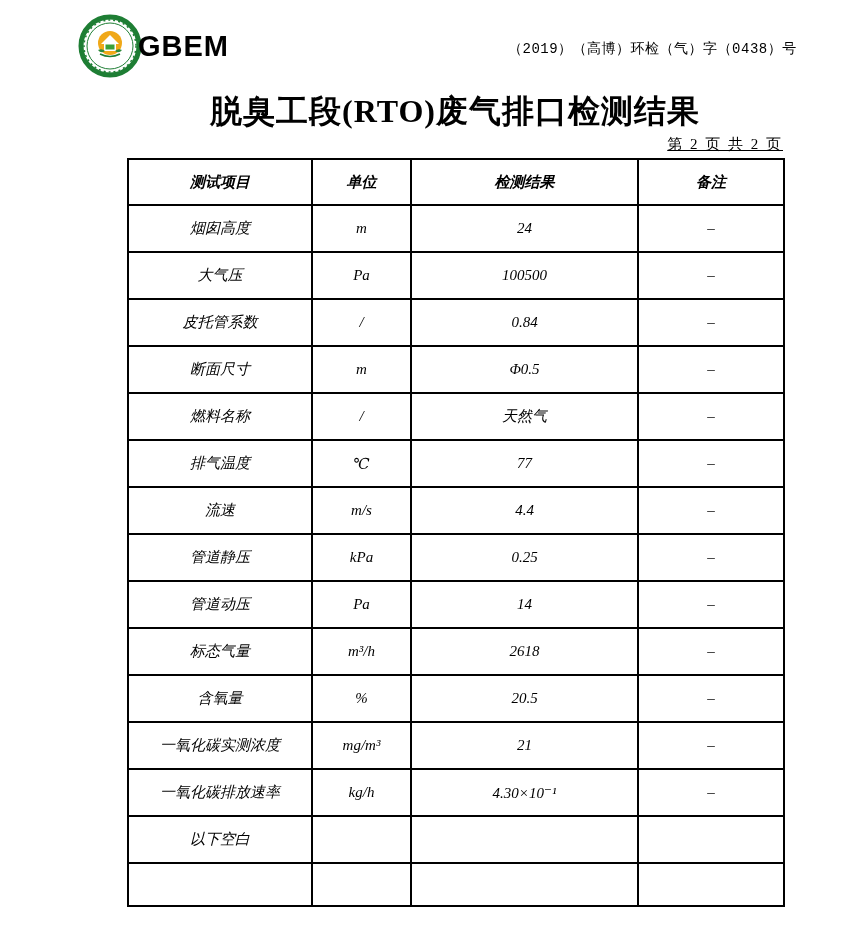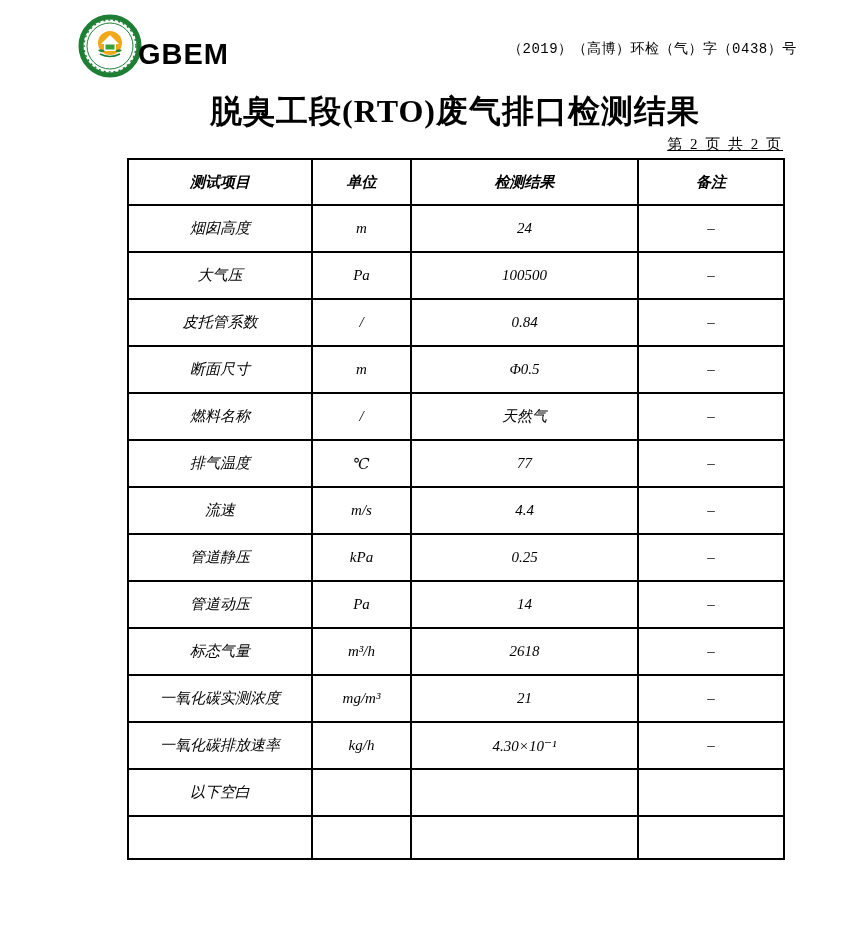--- a/index.html
+++ b/index.html
@@ -26,21 +26,20 @@
   }
   .brand {
     position: absolute;
     left: 138px;
     top: 30px;
     font-family: "Liberation Sans", "DejaVu Sans", sans-serif;
     font-weight: bold;
     font-size: 29px;
     letter-spacing: 1px;
     color: #000;
-    margin-top: 8px;
   }
   .company {
     position: absolute;
     left: 237px;
     top: 26px;
     font-size: 13.5px;
     line-height: 1.32;
     color: #000;
   }
   .doc-number {
@@ -208,20 +207,26 @@
           <td>14</td>
           <td>–</td>
         </tr>
         <tr>
           <td>标态气量</td>
           <td>m³/h</td>
           <td>2618</td>
           <td>–</td>
         </tr>
         <tr>
+          <td>含氧量</td>
+          <td>%</td>
+          <td>20.5</td>
+          <td>–</td>
+        </tr>
+        <tr>
           <td>一氧化碳实测浓度</td>
           <td>mg/m³</td>
           <td>21</td>
           <td>–</td>
         </tr>
         <tr>
           <td>一氧化碳排放速率</td>
           <td>kg/h</td>
           <td>4.30×10⁻¹</td>
           <td>–</td>

